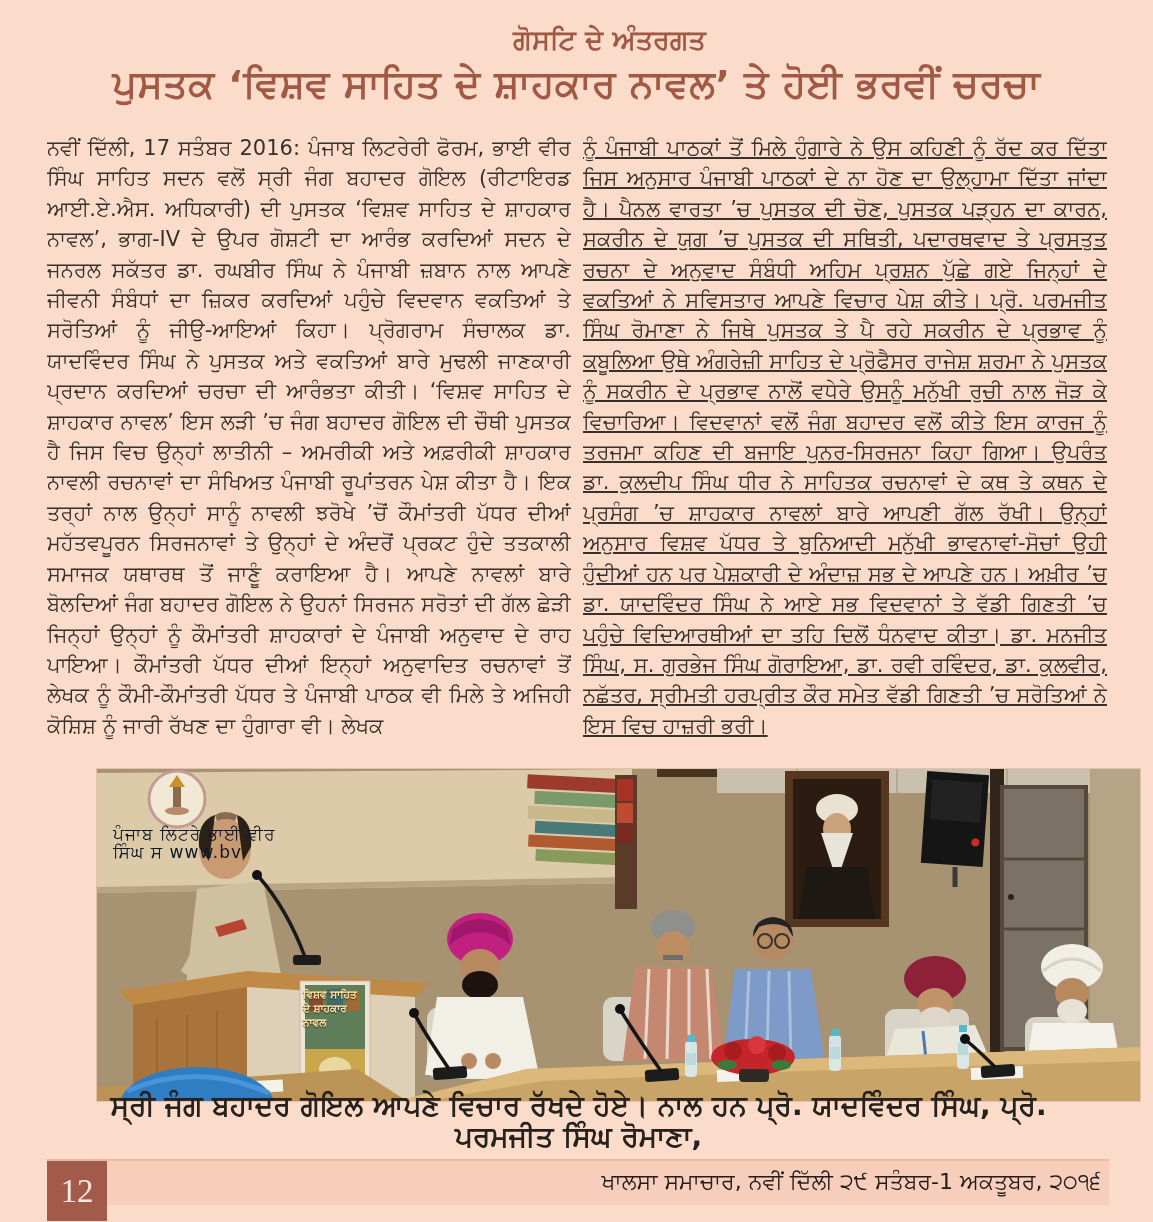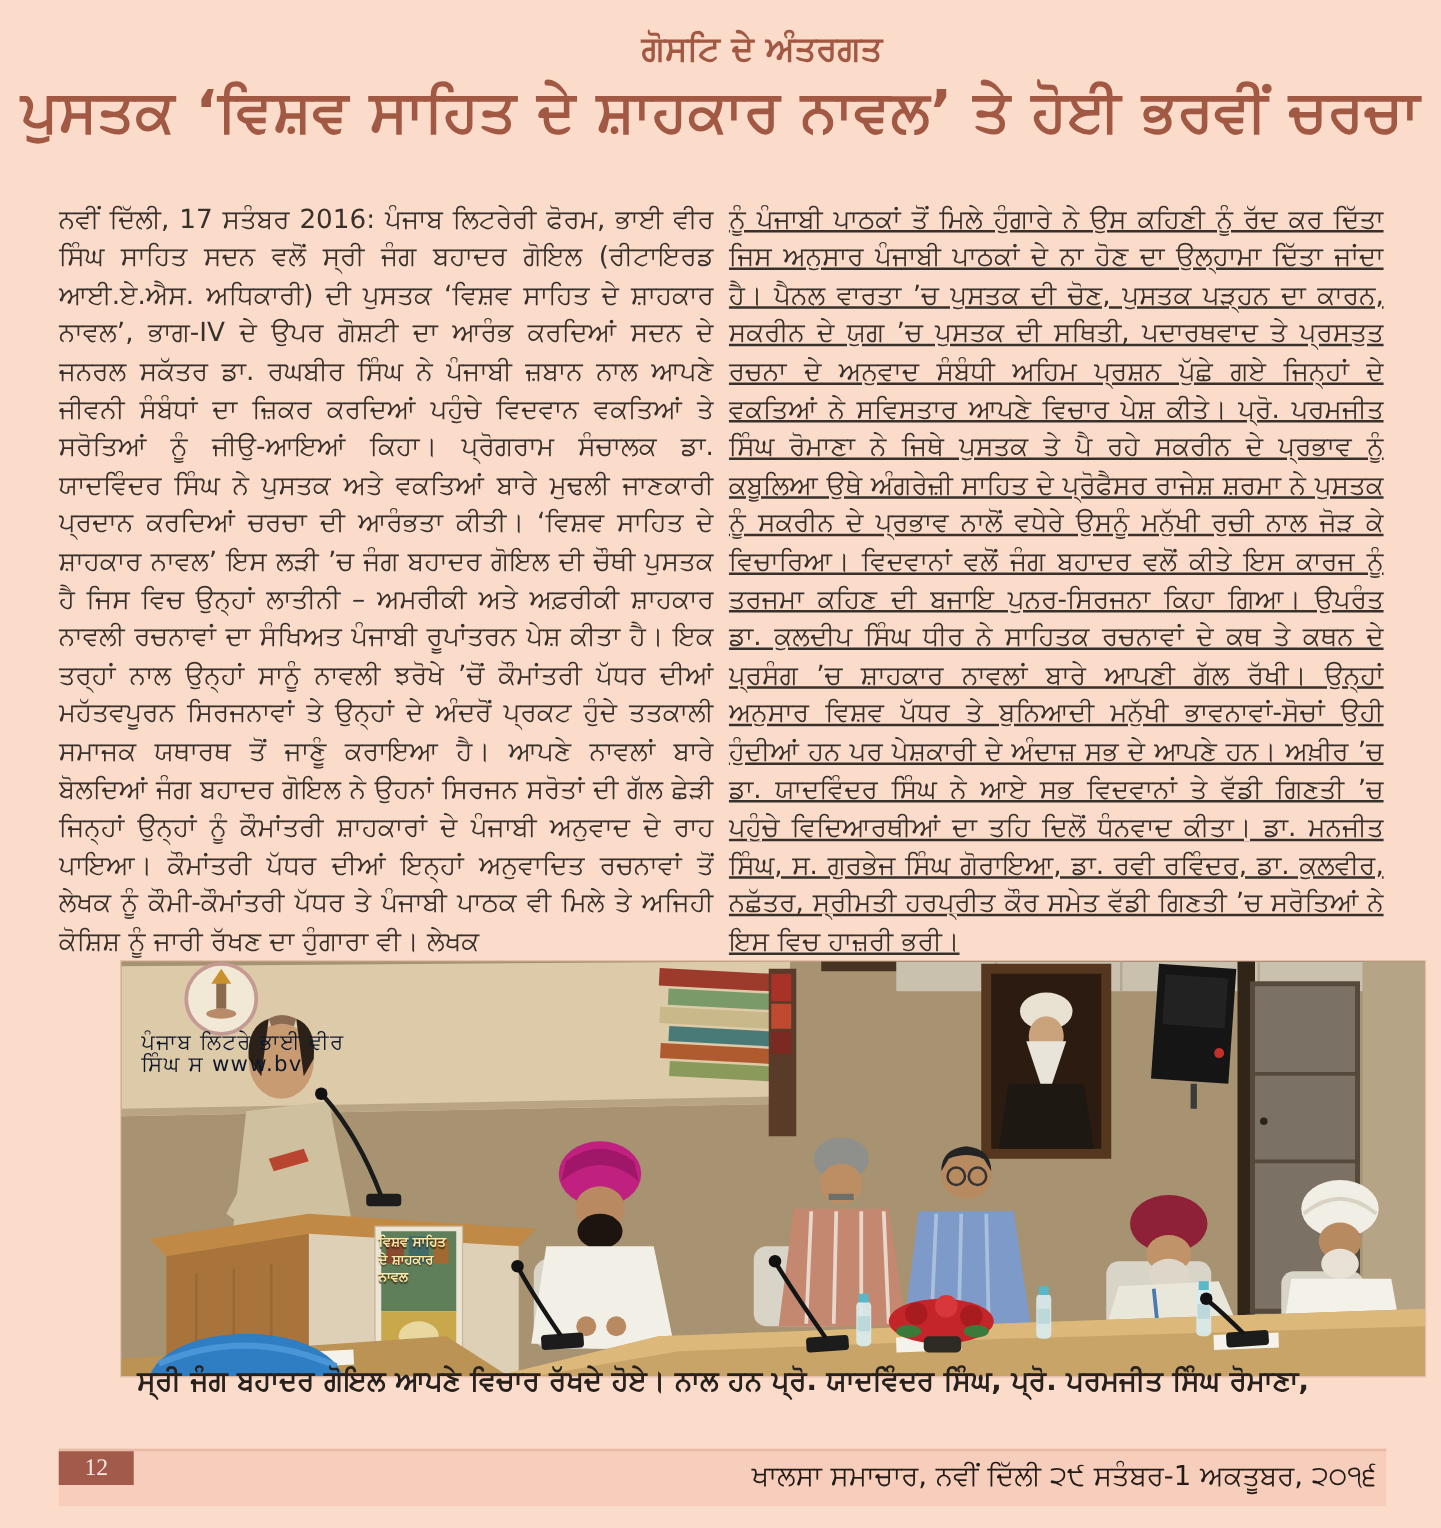--- a/index.html
+++ b/index.html
@@ -12,27 +12,27 @@
   }
   .kicker{
     position:absolute;top:24px;left:0;width:100%;
     text-align:center;font-size:27px;font-weight:bold;
     color:#a2594490;
     color:#a25944;
     padding-left:33px;
   }
   .headline{
     position:absolute;top:62px;left:0;width:100%;margin:0;
-    text-align:center;font-size:46px;font-weight:bold;
+    text-align:center;font-size:38px;font-weight:bold;
     color:#a25944;letter-spacing:.5px;
   }
   .article-col{
     position:absolute;top:133px;width:524px;height:618px;
     font-size:21px;line-height:30.4px;color:#38302a;
-    text-align:justify;text-justify:inter-word;overflow:hidden;margin-top:27px;
+    text-align:justify;text-justify:inter-word;overflow:hidden;
   }
   .col-left{left:47px;}
   .col-right{left:583px;text-decoration:underline;}
   .photo{
     position:absolute;left:57px;top:753px;width:1043px;height:332px;
     background:#a79272;outline:1px solid #e7c0ac;overflow:hidden;
   }
   .photo svg{position:absolute;left:0;top:0;display:block;}
   .ph-overlay{position:absolute;margin:0;}
   .banner-org{
@@ -46,31 +46,31 @@
   }
   .bd-pa{font-size:13.5px;line-height:19px;color:#473b2d;margin-top:7px;}
   .bd-en{font-size:13.5px;line-height:17px;color:#6e5f4b;margin-top:6px;}
   .poster-title{
     left:206px;top:218px;width:64px;height:110px;
     font-size:10.5px;line-height:14px;text-align:left;
     color:#ffe9a8;text-shadow:0 1px 1px #3a2a14;font-weight:bold;
   }
   .caption{
     position:absolute;left:57px;top:1090px;width:1043px;
-    text-align:center;font-size:22px;font-weight:bold;
+    text-align:center;font-size:28px;font-weight:bold;
     color:#27211d;line-height:31px;
   }
   .footer{
     position:absolute;left:47px;top:1159px;width:1062px;height:44px;
     background:#f7cebc;border-top:2px solid #e9b9a5;
   }
   .pagenum{
-    position:absolute;left:0;top:0;width:60px;height:27px;
+    position:absolute;left:0;top:0;width:60px;height:60px;
     background:#a25b4a;color:#f8e8e0;
-    font-family:"Liberation Serif",serif;font-size:19px;
+    font-family:"Liberation Serif",serif;font-size:33px;
     display:flex;align-items:center;justify-content:center;
   }
   .footer-en{
     position:absolute;left:80px;top:6px;
     font-family:"Liberation Serif",serif;font-size:25px;color:#221b16;
   }
   .footer-pa{
     position:absolute;right:8px;top:8px;
     font-size:22px;color:#221b16;
   }

